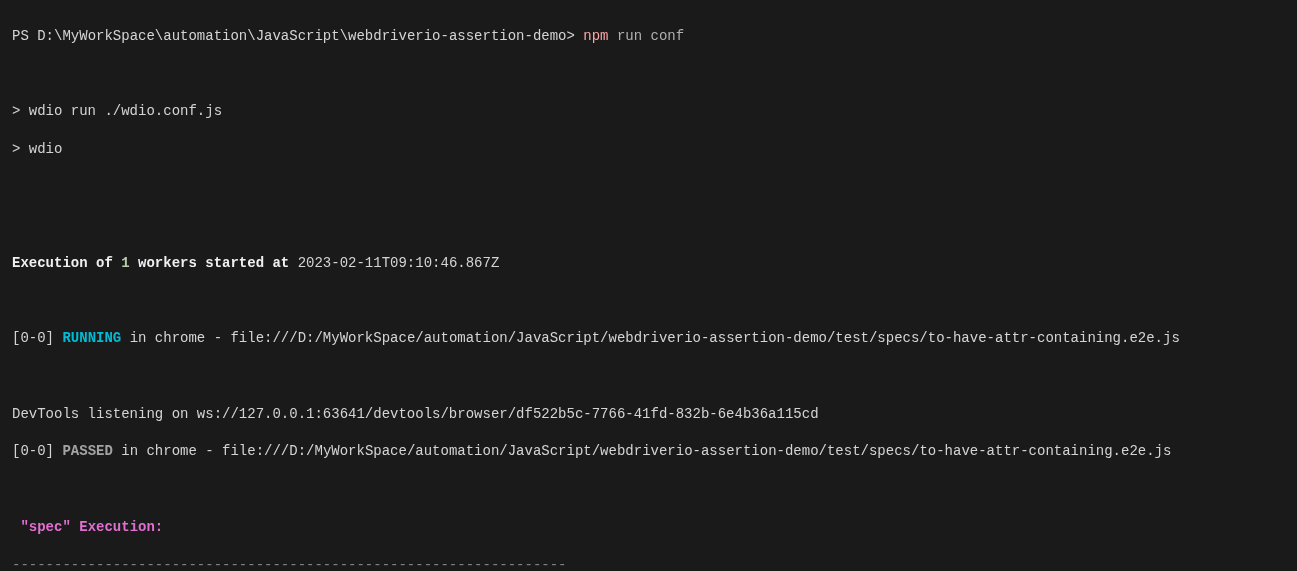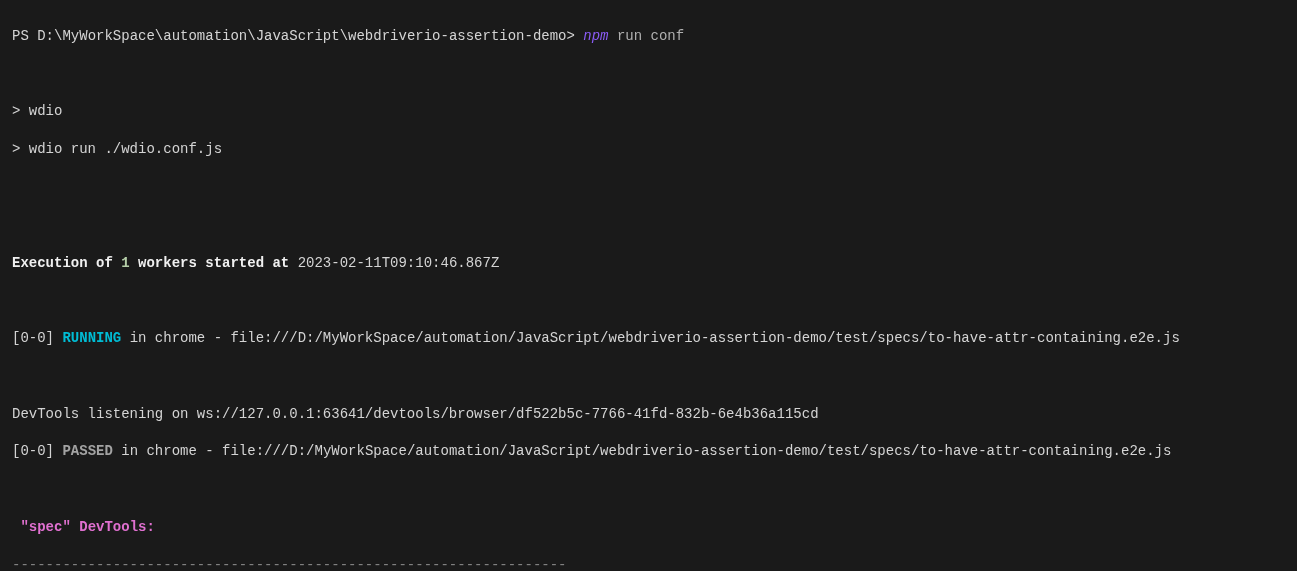--- a/index.html
+++ b/index.html
@@ -13,50 +13,50 @@
     width: 1297px;
     height: 571px;
     overflow: hidden;
   }
   .terminal {
     padding: 8px 12px;
     white-space: pre;
     box-sizing: border-box;
   }
   .ps-prompt    { color: #d4d4d4; }
-  .cmd-yellow   { color: #8b5cf6; font-style: italic; }
+  .cmd-yellow   { color: #fca5a5; }
   .cmd-grey     { color: #b0b0b0; }
   .bold         { font-weight: bold; color: #f0f0f0; }
   .num-cyan     { color: #b5cea8; font-weight: bold; }
   .ts           { color: #d4d4d4; }
   .running      { color: #00bcd4; font-weight: bold; }
   .passed       { color: #a3a3a3; font-weight: bold; }
   .spec-quot    { color: #e070d0; font-weight: bold; }
   .spec-rep     { color: #e070d0; font-weight: bold; }
   .dash         { color: #808080; }
   span { white-space: pre; }
 </style>
 </head>
 <body>
 
 <div class="terminal">
 <div><span class="ps-prompt">PS </span><span class="ps-prompt">D:\MyWorkSpace\automation\JavaScript\webdriverio-assertion-demo&gt; </span><span class="cmd-yellow">npm</span><span class="cmd-grey"> run conf</span></div>
 <div>&nbsp;</div>
+<div>&gt; wdio run ./wdio.conf.js</div>
 <div>&gt; wdio</div>
-<div>&gt; wdio run ./wdio.conf.js</div>
 <div>&nbsp;</div>
 <div>&nbsp;</div>
 <div><span class="bold">Execution of </span><span class="num-cyan">1</span><span class="bold"> workers started at </span><span class="ts">2023-02-11T09:10:46.867Z</span></div>
 <div>&nbsp;</div>
 <div><span>[0-0] </span><span class="running">RUNNING</span><span> in chrome - file:///D:/MyWorkSpace/automation/JavaScript/webdriverio-assertion-demo/test/specs/to-have-attr-containing.e2e.js</span></div>
 <div>&nbsp;</div>
 <div>DevTools listening on ws://127.0.0.1:63641/devtools/browser/df522b5c-7766-41fd-832b-6e4b36a115cd</div>
 <div><span>[0-0] </span><span class="passed">PASSED</span><span> in chrome - file:///D:/MyWorkSpace/automation/JavaScript/webdriverio-assertion-demo/test/specs/to-have-attr-containing.e2e.js</span></div>
 <div>&nbsp;</div>
-<div><span> </span><span class="spec-quot">"spec"</span><span class="spec-rep"> DevTools:</span></div>
+<div><span> </span><span class="spec-quot">"spec"</span><span class="spec-rep"> Execution:</span></div>
 <div class="dash">------------------------------------------------------------------</div>
 
 
 
 
 
 
 
 
 

